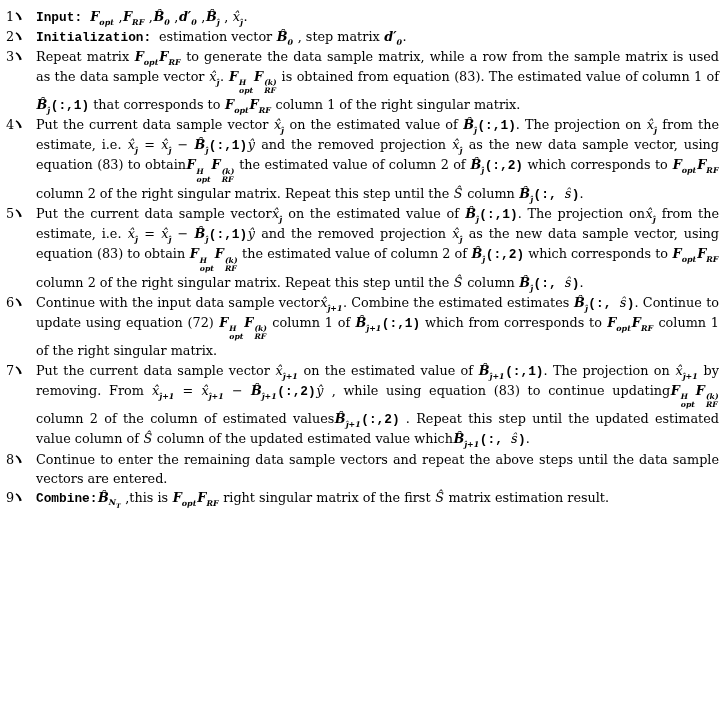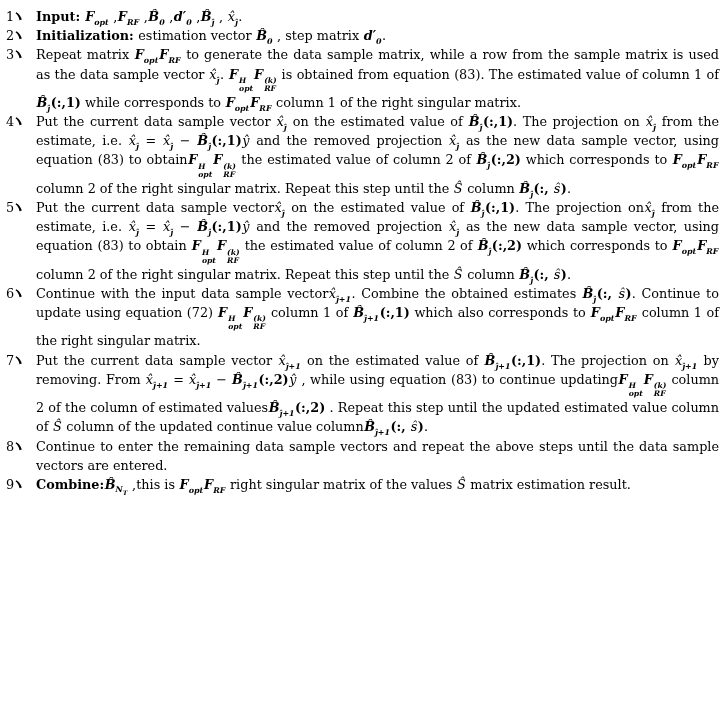--- a/index.html
+++ b/index.html
@@ -28,21 +28,21 @@
     white-space: nowrap;
   }
   .num .digit { font-style: normal; }
   .num svg { margin-left: 1px; }
   .stext {
     flex: 1;
     display: block;
     text-align: justify;
     line-height: 1.5;
   }
-  b { font-weight: 700; }
+  b { font-weight: 700; font-family: Liberation Mono, monospace; }
   
   .m {
     font-style: italic;
     white-space: nowrap;
     padding: 0 0.5px;
   }
   .m.bd { font-weight: 700; }
   .m sub {
     font-size: 62%;
     font-weight: 700;
@@ -84,21 +84,21 @@
       <div class="step">
         <span class="num"><span class="digit">3</span><svg width="9" height="10" viewBox="0 0 9 10">
             <path d="M1.3,1.2 C4.0,2.8 5.9,5.2 6.8,8.4 L4.5,9.3 C4.0,6.2 2.7,3.9 0.5,2.3 Z" fill="#000"></path>
           </svg></span>
         <div class="stext"><span>Repeat matrix </span><span class="m bd">F<sub>opt</sub></span><span class="m bd">F<sub>RF</sub></span><span> to generate the data sample matrix, while a row from the sample matrix is used as the data sample vector </span><span class="m">x̂<sub>ĵ</sub></span><span>. </span><span class="m bd">F<span class="ss">
               <span>H</span>
               <span>opt</span>
             </span></span><span class="m bd">F<span class="ss">
               <span>(k)</span>
               <span>RF</span>
-            </span></span><span> is obtained from equation (83). The estimated value of column 1 of </span><span class="m bd">B̂<sub>ĵ</sub></span><b>(:,1)</b><span> while corresponds to </span><span class="m bd">F<sub>opt</sub></span><span class="m bd">F<sub>RF</sub></span><span> column 1 of the right singular matrix.</span></div>
+            </span></span><span> is obtained from equation (83). The estimated value of column 1 of </span><span class="m bd">B̂<sub>ĵ</sub></span><b>(:,1)</b><span> that corresponds to </span><span class="m bd">F<sub>opt</sub></span><span class="m bd">F<sub>RF</sub></span><span> column 1 of the right singular matrix.</span></div>
       </div>
       <div class="step">
         <span class="num"><span class="digit">4</span><svg width="9" height="10" viewBox="0 0 9 10">
             <path d="M1.3,1.2 C4.0,2.8 5.9,5.2 6.8,8.4 L4.5,9.3 C4.0,6.2 2.7,3.9 0.5,2.3 Z" fill="#000"></path>
           </svg></span>
         <div class="stext"><span>Put the current data sample vector </span><span class="m">x̂<sub>ĵ</sub></span><span> on the estimated value of </span><span class="m bd">B̂<sub>ĵ</sub></span><b>(:,1)</b><span>. The projection on </span><span class="m">x̂<sub>ĵ</sub></span><span> from the estimate, i.e. </span><span class="m">x̂<sub>ĵ</sub></span><span> = </span><span class="m">x̂<sub>ĵ</sub></span><span> − </span><span class="m bd">B̂<sub>ĵ</sub></span><b>(:,1)</b><span class="m">ŷ</span><span> and the removed projection </span><span class="m">x̂<sub>ĵ</sub></span><span> as the new data sample vector, using equation (83) to obtain</span><span class="m bd">F<span class="ss">
               <span>H</span>
               <span>opt</span>
             </span></span><span class="m bd">F<span class="ss">
               <span>(k)</span>
@@ -114,46 +114,46 @@
               <span>opt</span>
             </span></span><span class="m bd">F<span class="ss">
               <span>(k)</span>
               <span>RF</span>
             </span></span><span> the estimated value of column 2 of </span><span class="m bd">B̂<sub>ĵ</sub></span><b>(:,2)</b><span> which corresponds to </span><span class="m bd">F<sub>opt</sub></span><span class="m bd">F<sub>RF</sub></span><span> column 2 of the right singular matrix. Repeat this step until the </span><span class="m">Ŝ</span><span> column </span><span class="m bd">B̂<sub>ĵ</sub></span><b>(:, </b><span class="m">ŝ</span><b>)</b><span>.</span></div>
       </div>
       <div class="step">
         <span class="num"><span class="digit">6</span><svg width="9" height="10" viewBox="0 0 9 10">
             <path d="M1.3,1.2 C4.0,2.8 5.9,5.2 6.8,8.4 L4.5,9.3 C4.0,6.2 2.7,3.9 0.5,2.3 Z" fill="#000"></path>
           </svg></span>
-        <div class="stext"><span>Continue with the input data sample vector</span><span class="m">x̂<sub>ĵ+1</sub></span><span>. Combine the obtained estimates </span><span class="m bd">B̂<sub>ĵ</sub></span><b>(:, </b><span class="m">ŝ</span><b>)</b><span>. Continue to update using equation (72) </span><span class="m bd">F<span class="ss">
+        <div class="stext"><span>Continue with the input data sample vector</span><span class="m">x̂<sub>ĵ+1</sub></span><span>. Combine the estimated estimates </span><span class="m bd">B̂<sub>ĵ</sub></span><b>(:, </b><span class="m">ŝ</span><b>)</b><span>. Continue to update using equation (72) </span><span class="m bd">F<span class="ss">
               <span>H</span>
               <span>opt</span>
             </span></span><span class="m bd">F<span class="ss">
               <span>(k)</span>
               <span>RF</span>
-            </span></span><span> column 1 of </span><span class="m bd">B̂<sub>ĵ+1</sub></span><b>(:,1)</b><span> which also corresponds to </span><span class="m bd">F<sub>opt</sub></span><span class="m bd">F<sub>RF</sub></span><span> column 1 of the right singular matrix.</span></div>
+            </span></span><span> column 1 of </span><span class="m bd">B̂<sub>ĵ+1</sub></span><b>(:,1)</b><span> which from corresponds to </span><span class="m bd">F<sub>opt</sub></span><span class="m bd">F<sub>RF</sub></span><span> column 1 of the right singular matrix.</span></div>
       </div>
       <div class="step">
         <span class="num"><span class="digit">7</span><svg width="9" height="10" viewBox="0 0 9 10">
             <path d="M1.3,1.2 C4.0,2.8 5.9,5.2 6.8,8.4 L4.5,9.3 C4.0,6.2 2.7,3.9 0.5,2.3 Z" fill="#000"></path>
           </svg></span>
         <div class="stext"><span>Put the current data sample vector </span><span class="m">x̂<sub>ĵ+1</sub></span><span> on the estimated value of </span><span class="m bd">B̂<sub>ĵ+1</sub></span><b>(:,1)</b><span>. The projection on </span><span class="m">x̂<sub>ĵ+1</sub></span><span> by removing. From </span><span class="m">x̂<sub>ĵ+1</sub></span><span> = </span><span class="m">x̂<sub>ĵ+1</sub></span><span> − </span><span class="m bd">B̂<sub>ĵ+1</sub></span><b>(:,2)</b><span class="m">ŷ</span><span> , while using equation (83) to continue updating</span><span class="m bd">F<span class="ss">
               <span>H</span>
               <span>opt</span>
             </span></span><span class="m bd">F<span class="ss">
               <span>(k)</span>
               <span>RF</span>
-            </span></span><span> column 2 of the column of estimated values</span><span class="m bd">B̂<sub>ĵ+1</sub></span><b>(:,2)</b><span> . Repeat this step until the updated estimated value column of </span><span class="m">Ŝ</span><span> column of the updated continue value column</span><span class="m bd">B̂<sub>ĵ+1</sub></span><b>(:, </b><span class="m">ŝ</span><b>)</b><span>.</span></div>
+            </span></span><span> column 2 of the column of estimated values</span><span class="m bd">B̂<sub>ĵ+1</sub></span><b>(:,2)</b><span> . Repeat this step until the updated estimated value column of </span><span class="m">Ŝ</span><span> column of the updated estimated value which</span><span class="m bd">B̂<sub>ĵ+1</sub></span><b>(:, </b><span class="m">ŝ</span><b>)</b><span>.</span></div>
       </div>
       <div class="step">
         <span class="num"><span class="digit">8</span><svg width="9" height="10" viewBox="0 0 9 10">
             <path d="M1.3,1.2 C4.0,2.8 5.9,5.2 6.8,8.4 L4.5,9.3 C4.0,6.2 2.7,3.9 0.5,2.3 Z" fill="#000"></path>
           </svg></span>
         <div class="stext"><span>Continue to enter the remaining data sample vectors and repeat the above steps until the data sample vectors are entered.</span></div>
       </div>
       <div class="step">
         <span class="num"><span class="digit">9</span><svg width="9" height="10" viewBox="0 0 9 10">
             <path d="M1.3,1.2 C4.0,2.8 5.9,5.2 6.8,8.4 L4.5,9.3 C4.0,6.2 2.7,3.9 0.5,2.3 Z" fill="#000"></path>
           </svg></span>
-        <div class="stext"><b>Combine:</b><span class="m bd">B̂<sub>N<sub class="sub2">T</sub></sub></span><span> ,this is </span><span class="m bd">F<sub>opt</sub></span><span class="m bd">F<sub>RF</sub></span><span> right singular matrix of the values </span><span class="m">Ŝ</span><span> matrix estimation result.</span></div>
+        <div class="stext"><b>Combine:</b><span class="m bd">B̂<sub>N<sub class="sub2">T</sub></sub></span><span> ,this is </span><span class="m bd">F<sub>opt</sub></span><span class="m bd">F<sub>RF</sub></span><span> right singular matrix of the first </span><span class="m">Ŝ</span><span> matrix estimation result.</span></div>
       </div>
     </div>
 </div>
 
 </body></html>

